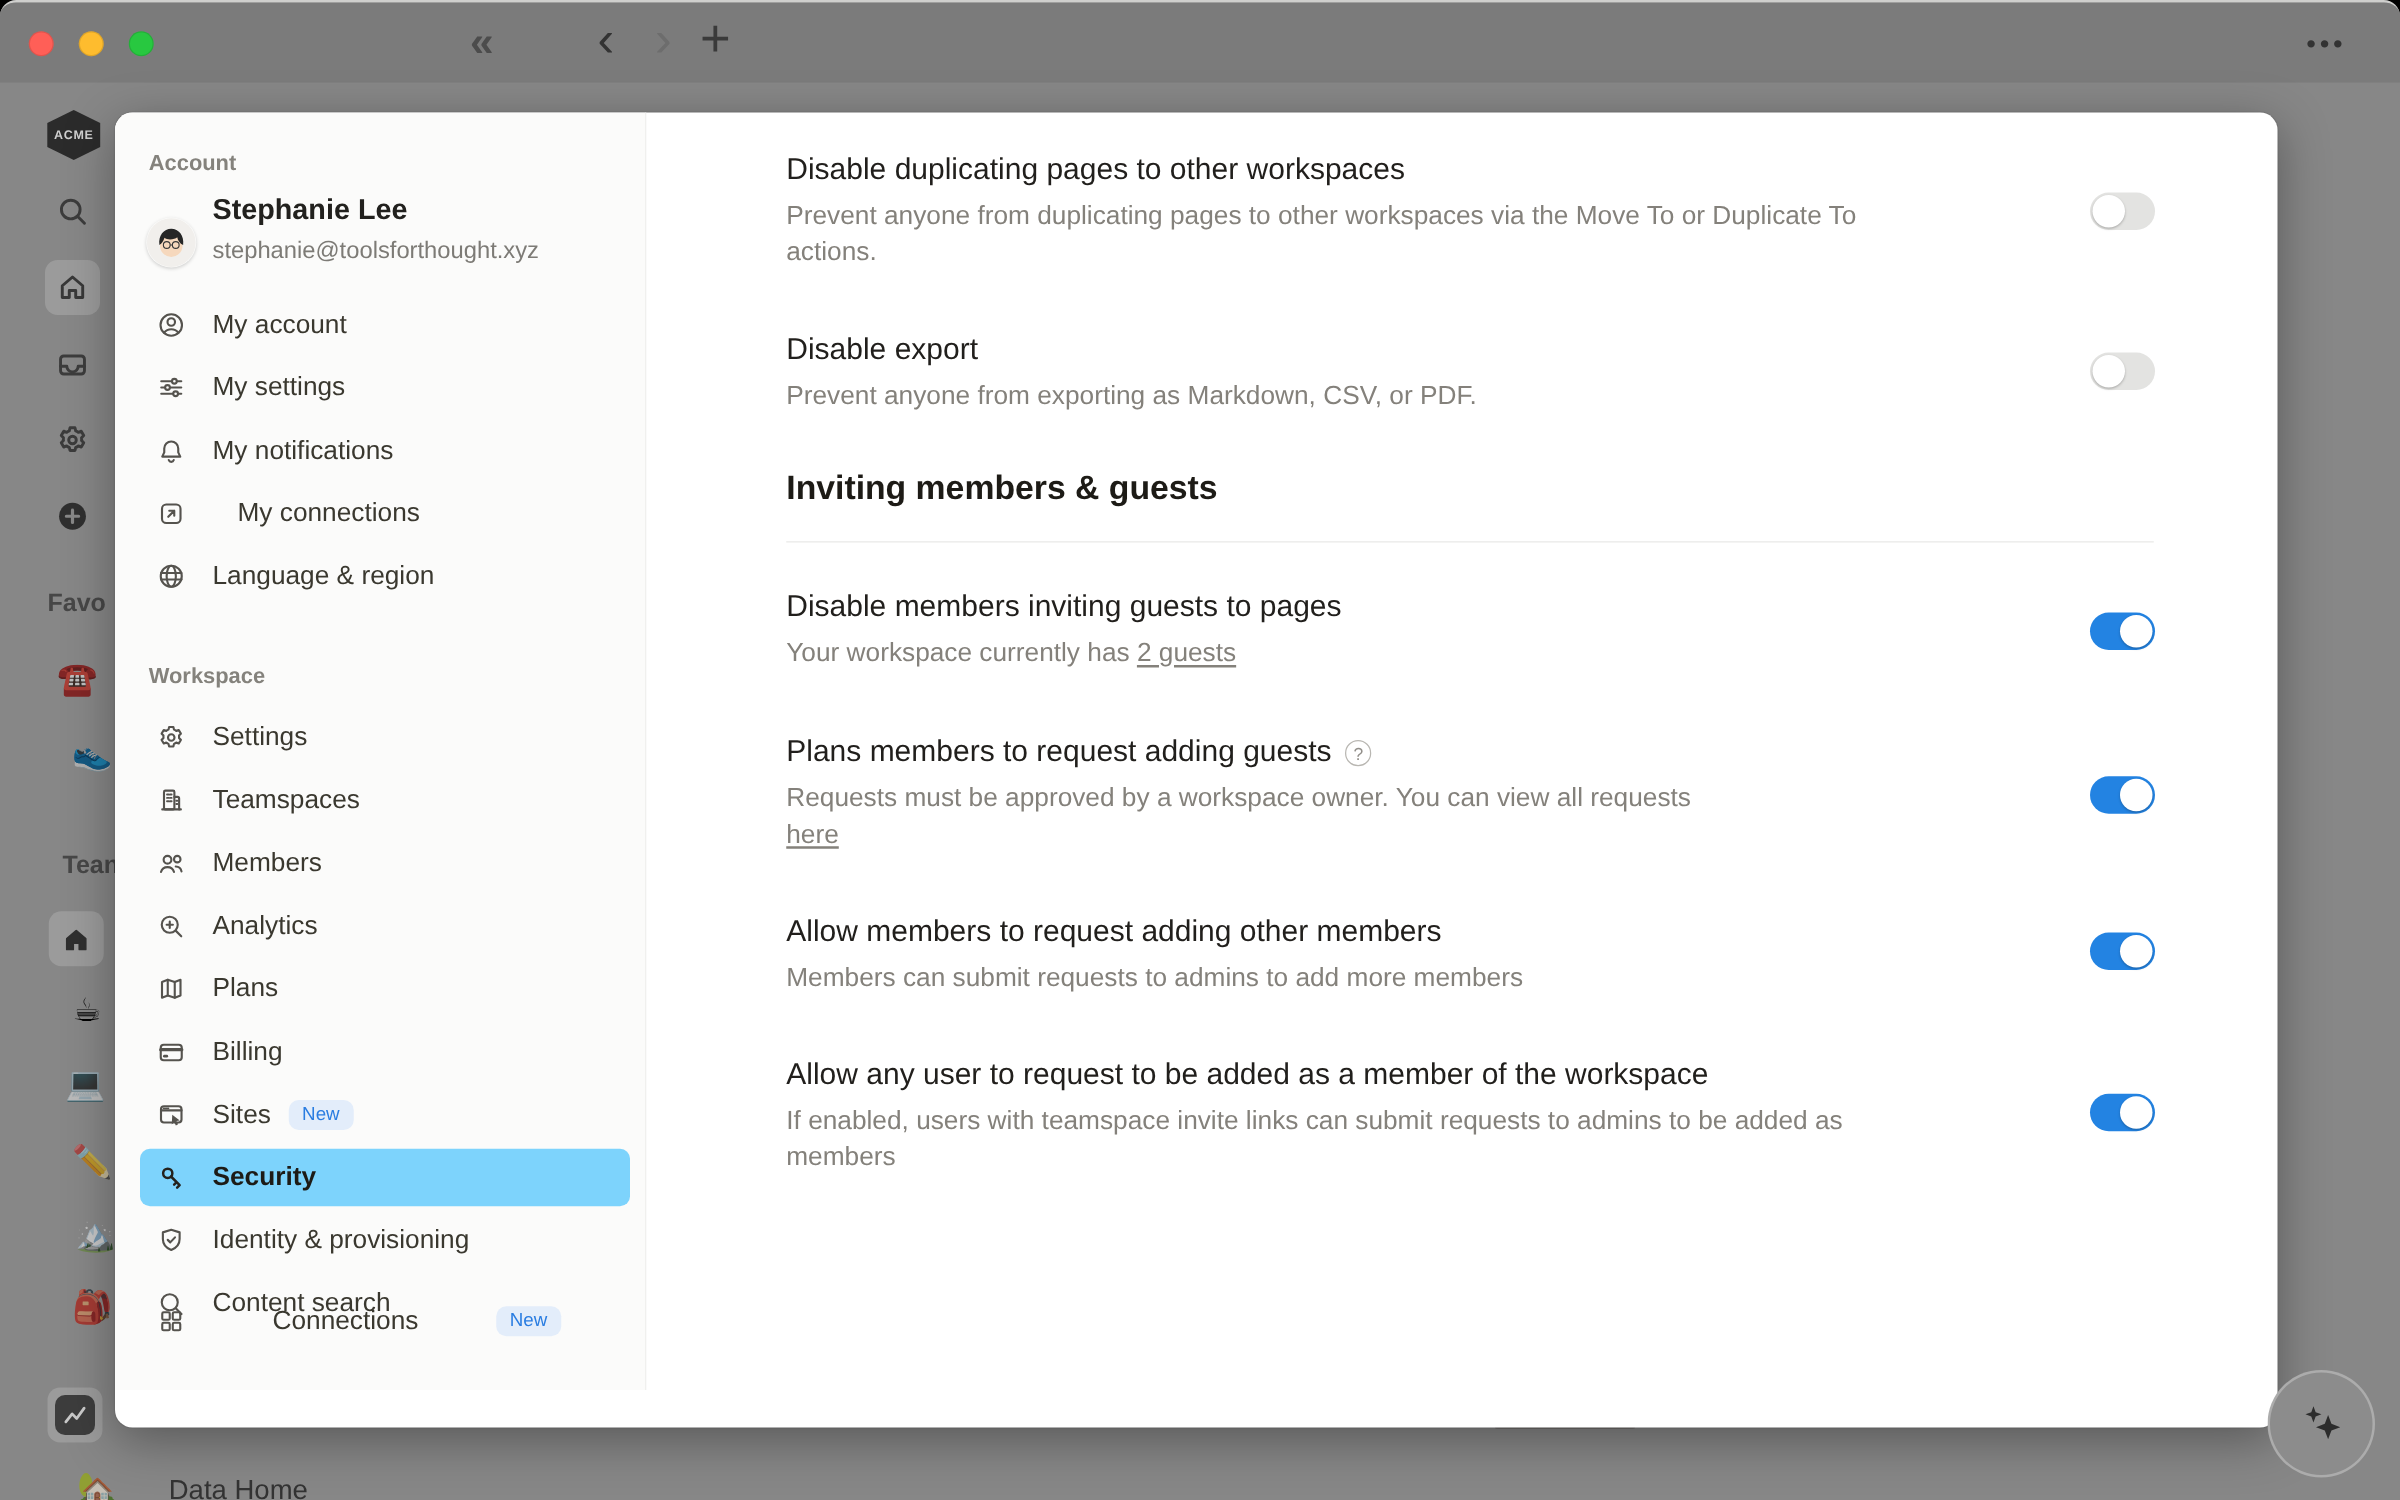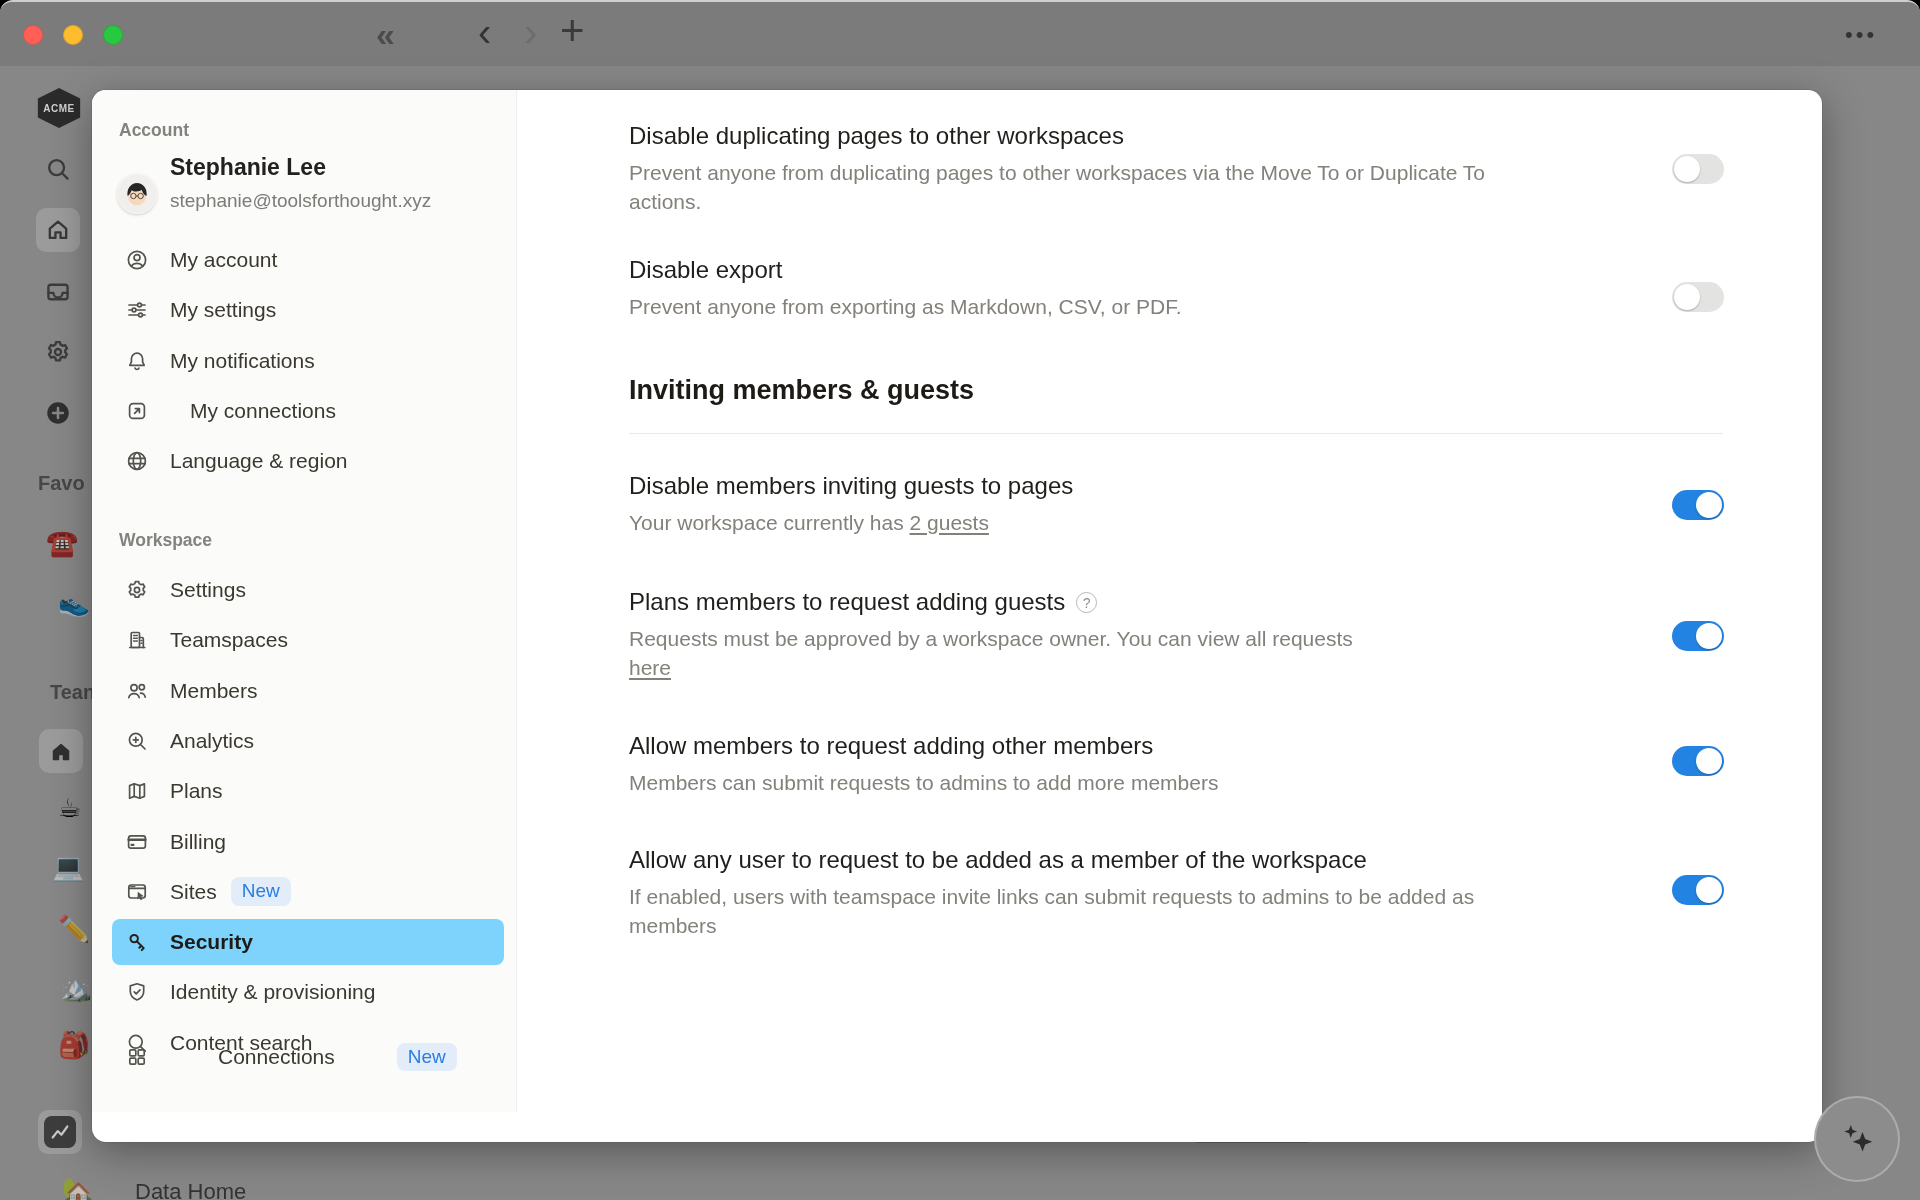--- a/index.html
+++ b/index.html
@@ -42,21 +42,21 @@
   .avatar{position:absolute;left:25px;top:84px;width:40px;height:40px;border-radius:50%;
           box-shadow:0 1px 3px rgba(0,0,0,.18);}
   .uname{position:absolute;left:78px;top:64px;color:#22211e;font-size:23px;font-weight:700;}
   .uemail{position:absolute;left:78px;top:100px;color:#7d7b76;font-size:19px;}
   .side-item{position:absolute;left:20px;width:392px;height:46px;display:flex;align-items:center;border-radius:8px;}
   .side-item .ic{width:24px;height:24px;margin-left:13px;color:#55534e;flex:0 0 auto;}
   .side-item .lab{margin-left:21px;color:#3a382f;font-size:21px;white-space:nowrap;}
   .side-item.sel{background:#7dd3fc;}
   .side-item.sel .lab{font-weight:700;color:#1d1b16;}
   .side-item.sel .ic{color:#24221d;}
-  .badge{margin-left:14px;background:#e3edfa;color:#2a7de1;font-size:19px;font-weight:500;
+  .badge{margin-left:14px;background:#e3edfa;color:#2a7de1;font-size:15px;font-weight:500;
          padding:3px 11px;border-radius:8px;line-height:1.2;}
   
   .crow{position:absolute;left:537px;width:1145px;}
   .crow .ttl{color:#211f1c;font-size:24px;font-weight:400;line-height:32px;display:flex;align-items:center;}
   .crow .desc{margin-top:6px;max-width:860px;color:#84817b;font-size:21px;line-height:29px;}
   .crow a{color:inherit;text-decoration:underline;text-underline-offset:3px;cursor:pointer;}
   .help{display:inline-block;width:21px;height:21px;border-radius:50%;border:1.5px solid #b9b7b2;
         color:#928f8a;font-size:14px;line-height:21px;text-align:center;margin-left:11px;box-sizing:border-box;}
   .heading{position:absolute;left:537px;color:#1d1b16;font-size:27px;font-weight:700;}
   .hdivider{position:absolute;left:537px;width:1094px;height:0;border-top:1.5px solid #e9e9e7;}
@@ -302,21 +302,21 @@
         <div id="content-rows">
             <div class="crow" style="top: 30px;">
               <div class="ttl">
                 <span>Disable duplicating pages to other workspaces</span>
               </div>
               <div class="desc"><span>Prevent anyone from duplicating pages to other workspaces via the Move To or Duplicate To actions.</span></div>
             </div>
             <div class="toggle off" style="top: 64px;">
               <div class="knob"></div>
             </div>
-            <div class="crow" style="top: 164px;">
+            <div class="crow" style="top: 174px;">
               <div class="ttl">
                 <span>Disable export</span>
               </div>
               <div class="desc"><span>Prevent anyone from exporting as Markdown, CSV, or PDF.</span></div>
             </div>
             <div class="toggle off" style="top: 192px;">
               <div class="knob"></div>
             </div>
             <div class="crow" style="top: 380px;">
               <div class="ttl">

